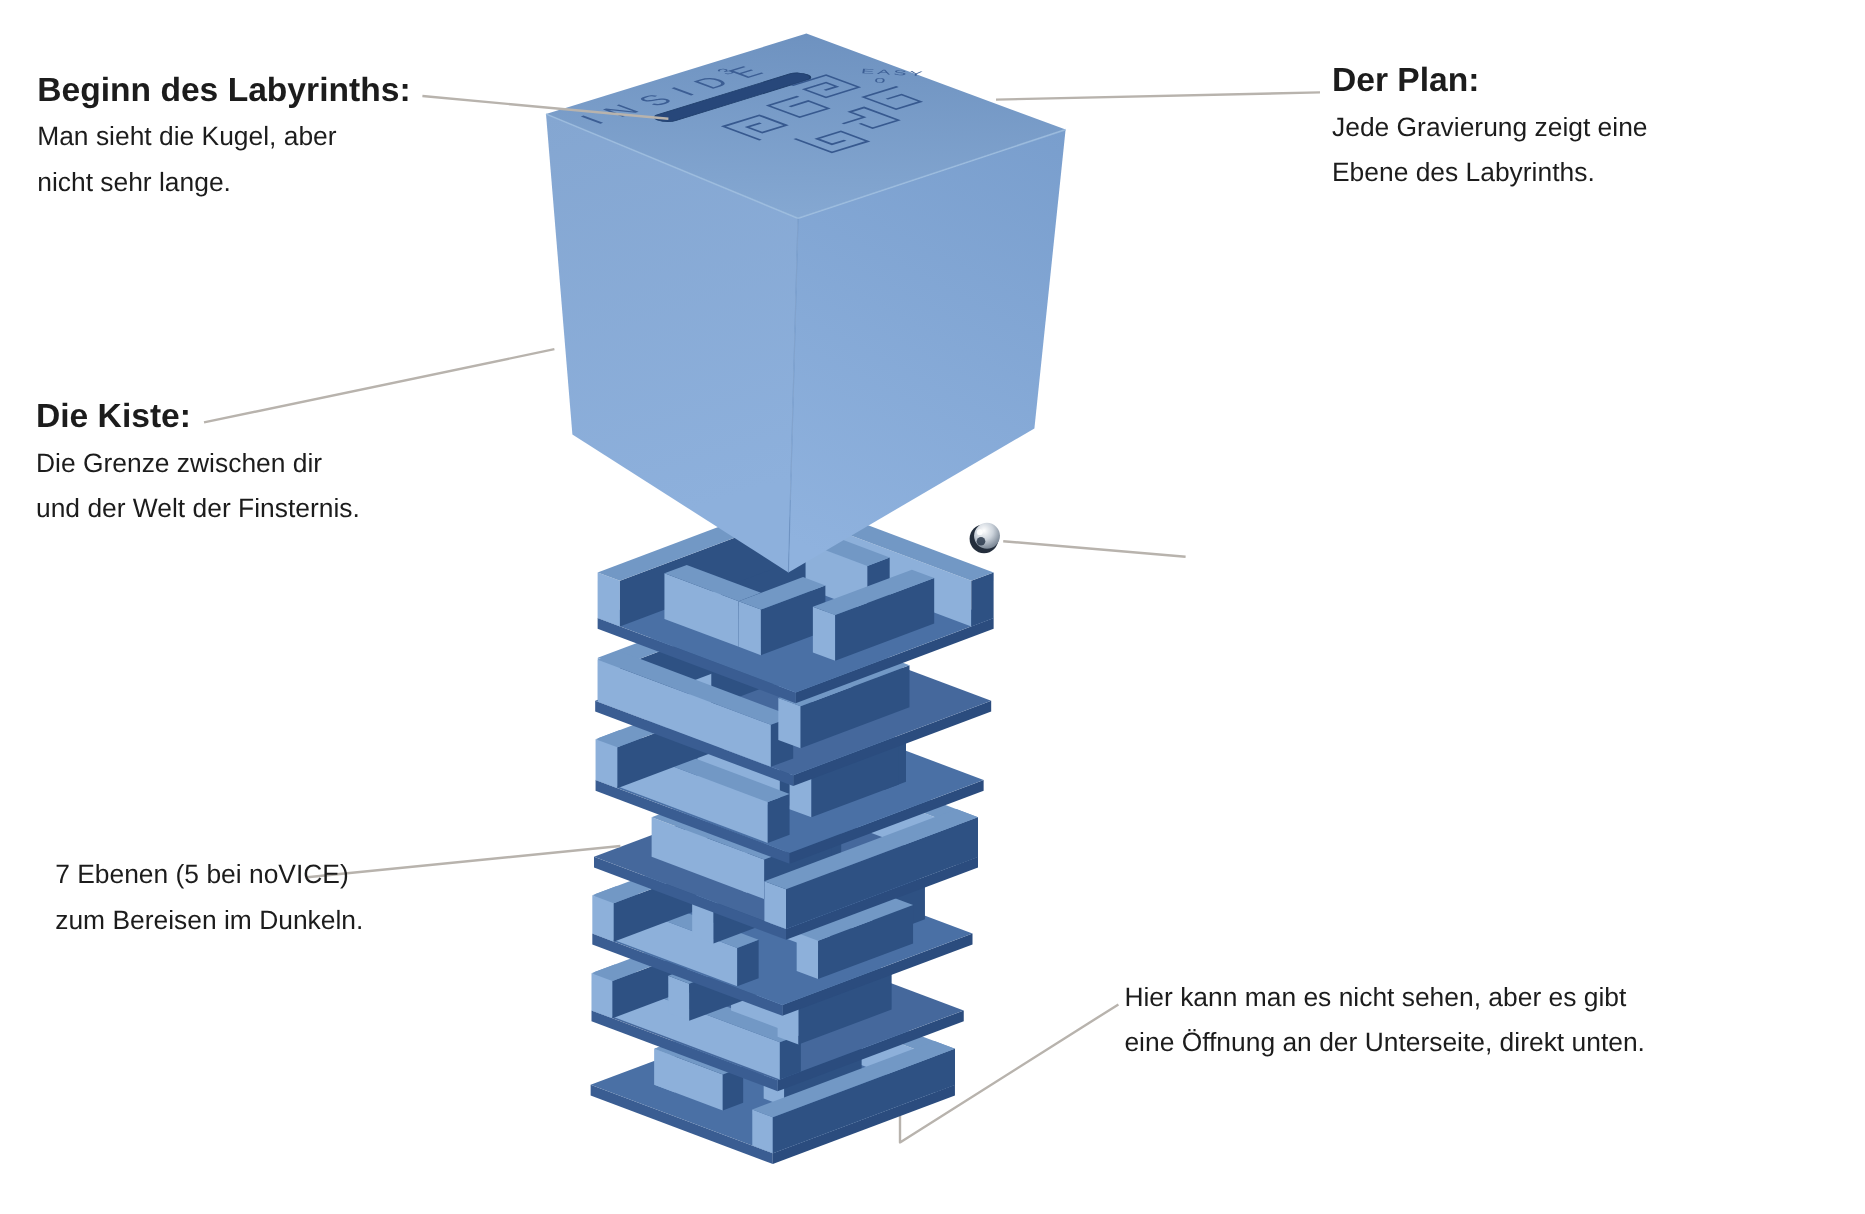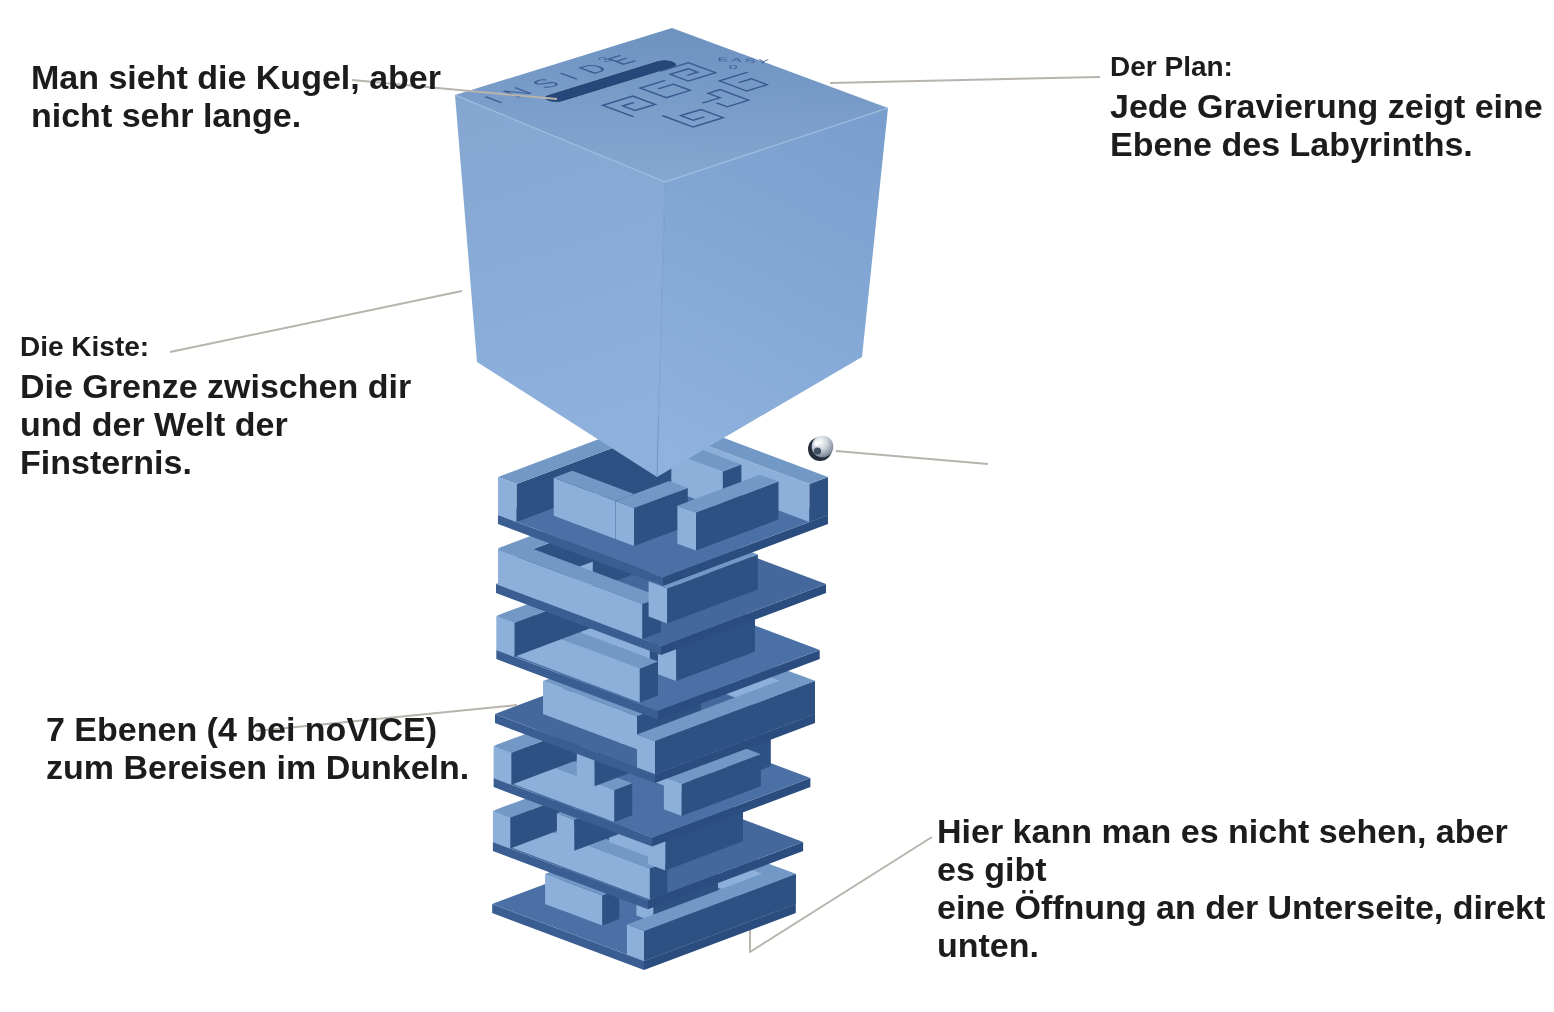--- a/index.html
+++ b/index.html
@@ -3,21 +3,21 @@
 <meta charset="utf-8">
 <style>
   html,body{margin:0;padding:0;background:#ffffff;}
   .canvas{
     position:relative;width:1554px;height:1012px;background:#ffffff;
     overflow:hidden;font-family:"Liberation Sans",sans-serif;
   }
   #scene{position:absolute;left:0;top:0;}
   .ann{position:absolute;color:#1c1c1c;z-index:2;}
   .ann h3{font-size:28px;font-weight:700;margin:0 0 3px 0;line-height:34px;letter-spacing:0;}
-  .ann p{font-size:34px;font-weight:700;margin:0;line-height:38px;white-space:pre-line;}
+  .ann p{font-size:22px;font-weight:400;margin:0;line-height:38px;white-space:pre-line;}
 </style>
 </head>
 <body>
 
 <div class="canvas">
 
   <svg id="scene" width="1554" height="1012" viewBox="0 0 1554 1012">
     <defs>
       <linearGradient id="topGrad" gradientUnits="userSpaceOnUse" x1="672" y1="28" x2="665" y2="183">
         <stop offset="0" stop-color="#6e92c0"></stop>
@@ -257,39 +257,40 @@
     </g>
 
     <line x1="352" y1="80" x2="557" y2="99" stroke="#b8b3ad" stroke-width="2"></line>
     <line x1="830" y1="83" x2="1100" y2="77" stroke="#b8b3ad" stroke-width="2"></line>
     <line x1="170" y1="352" x2="462" y2="291" stroke="#b8b3ad" stroke-width="2"></line>
     <line x1="836" y1="451" x2="988" y2="464" stroke="#b8b3ad" stroke-width="2"></line>
     <line x1="256" y1="731" x2="517" y2="705" stroke="#b8b3ad" stroke-width="2"></line>
   </svg>
 
   <div class="ann" style="left:31px;top:58px;width:430px">
+    <h3>Beginn des Labyrinths:</h3>
     <p>Man sieht die Kugel, aber
 nicht sehr lange.</p>
   </div>
 
   <div class="ann" style="left:1110px;top:50px;width:440px">
     <h3>Der Plan:</h3>
     <p>Jede Gravierung zeigt eine
 Ebene des Labyrinths.</p>
   </div>
 
-  <div class="ann" style="left:20px;top:330px;width:430px">
+  <div class="ann" style="left:30px;top:330px;width:430px">
     <h3>Die Kiste:</h3>
     <p>Die Grenze zwischen dir
 und der Welt der Finsternis.</p>
   </div>
 
 
   <div class="ann" style="left:46px;top:710px;width:430px">
-    <p>7 Ebenen (4 bei noVICE)
+    <p>7 Ebenen (5 bei noVICE)
 zum Bereisen im Dunkeln.</p>
   </div>
 
   <div class="ann" style="left:937px;top:812px;width:610px">
     <p>Hier kann man es nicht sehen, aber es gibt
 eine Öffnung an der Unterseite, direkt unten.</p>
   </div>
 
 </div>
 

